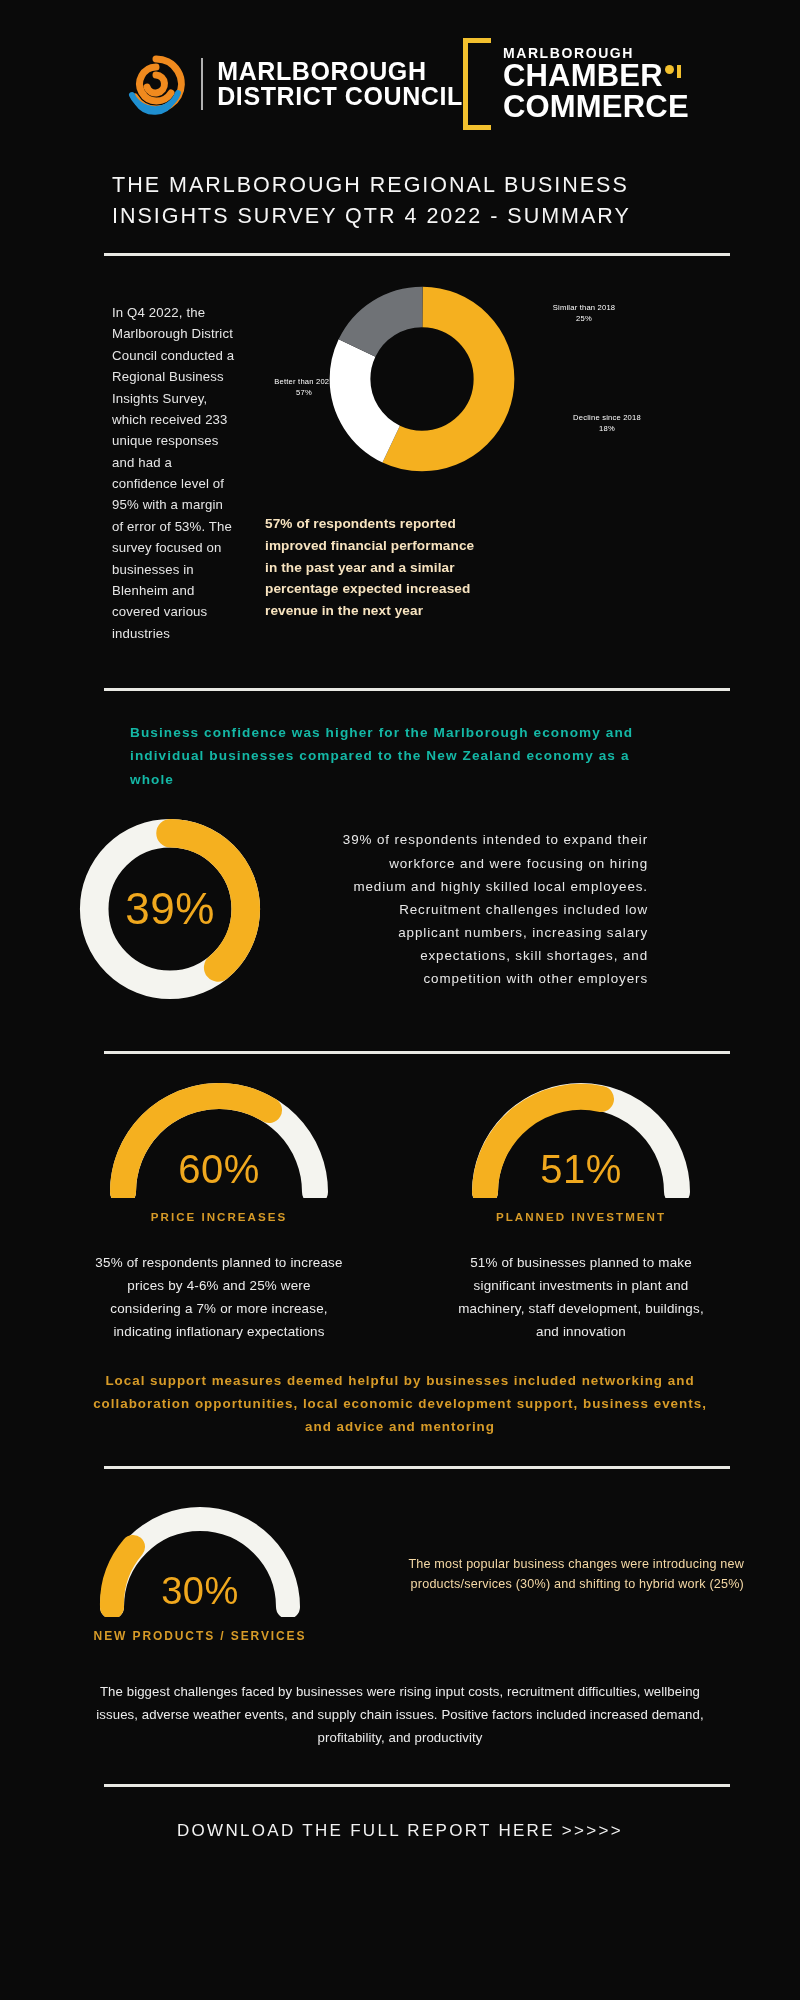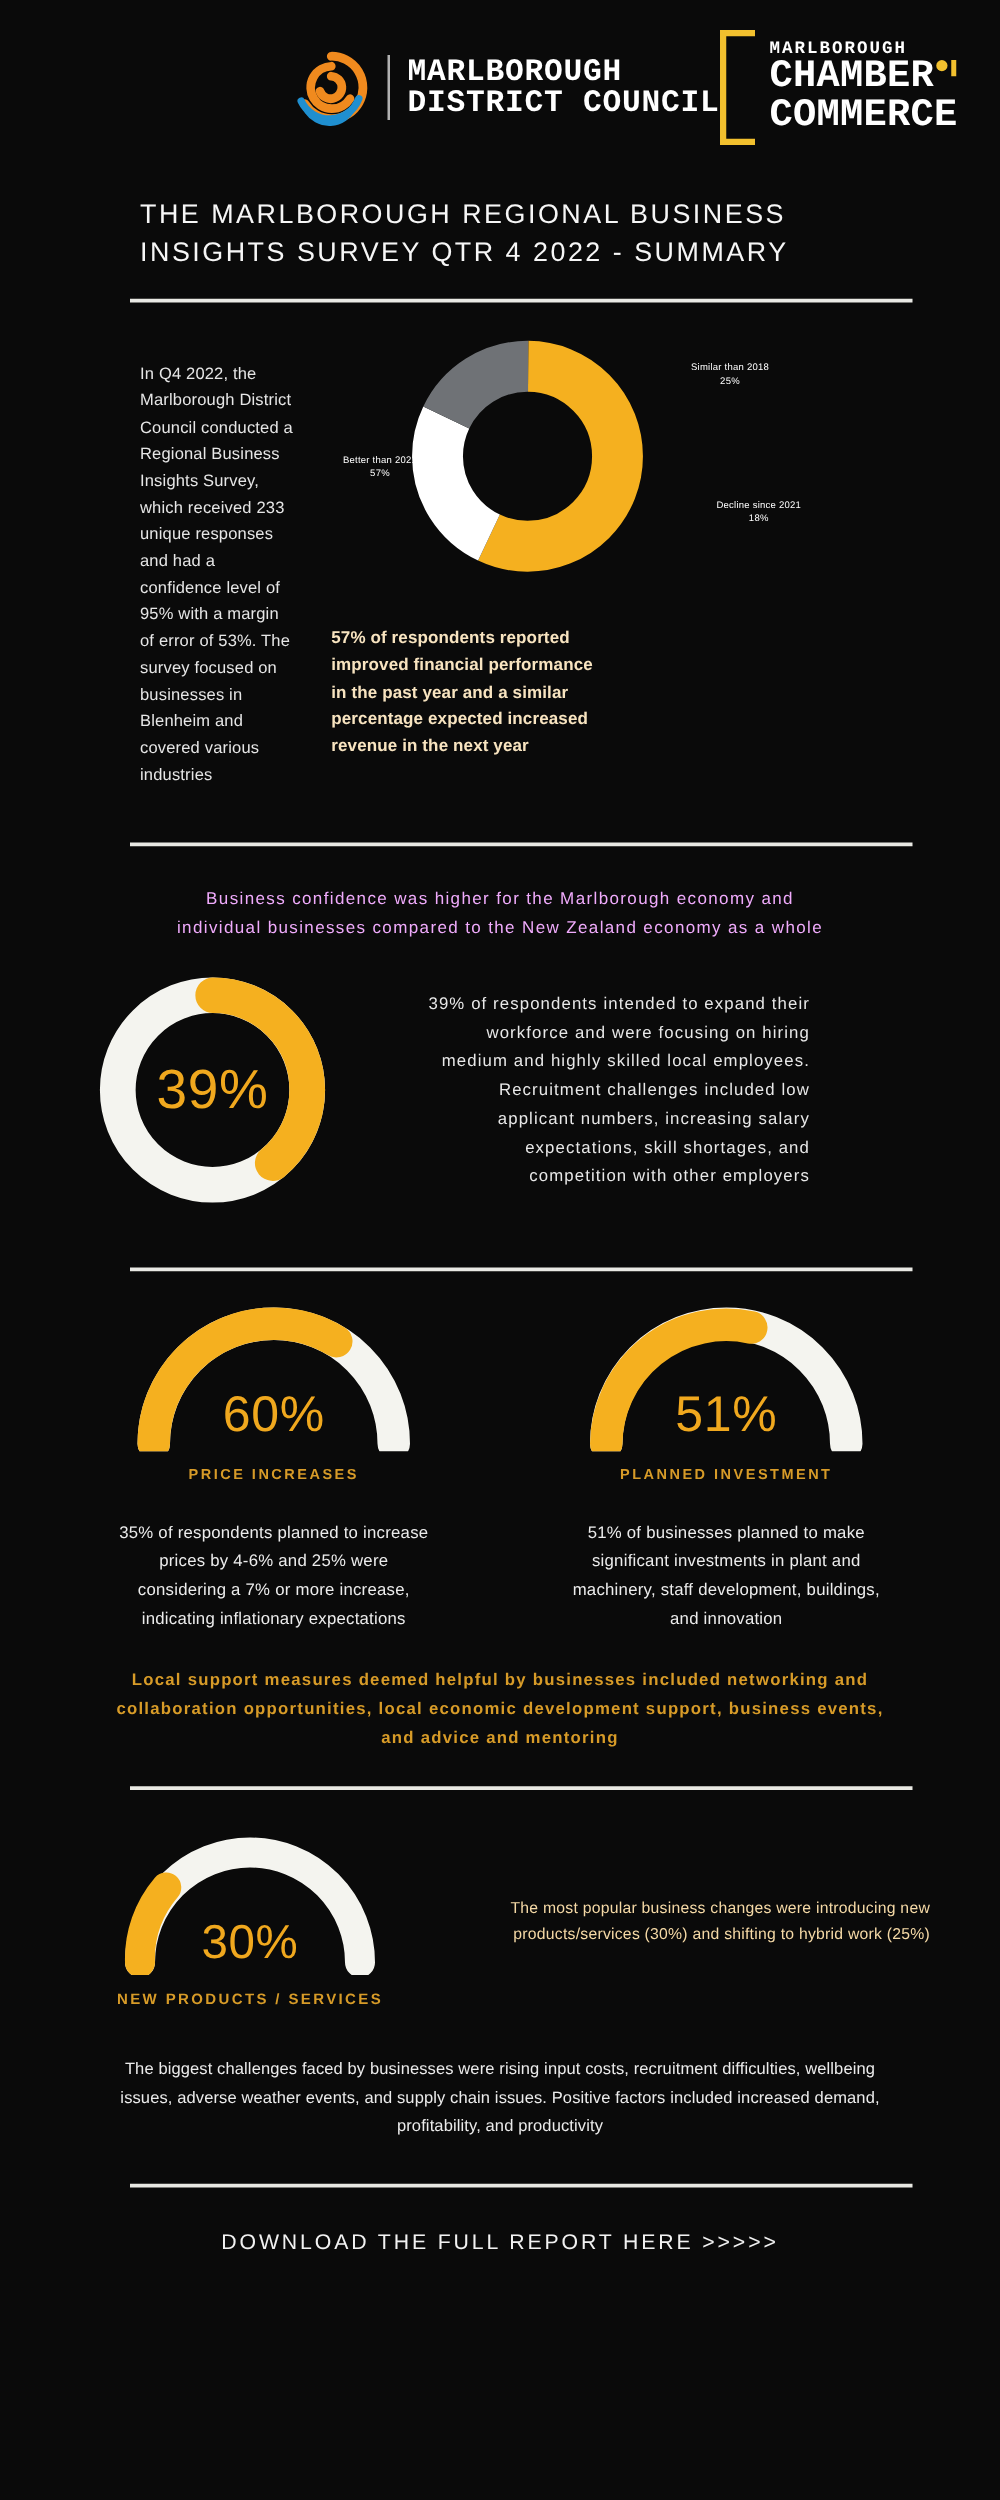--- a/index.html
+++ b/index.html
@@ -8,22 +8,22 @@
     width:800px; height:2000px;
     background:#0a0a0a;
     font-family:"Liberation Sans", sans-serif;
     color:#fff;
     overflow:hidden;
     position:relative;
   }
   .page { width:800px; height:2000px; position:relative; background:#0a0a0a; }
 
   
-  .logos { display:flex; align-items:center; justify-content:flex-end;
-           padding:24px 34px 0 48px;font-family:Liberation Mono, monospace; }
+  .logos { display:flex; align-items:center; justify-content:center;
+           padding:38px 34px 0 48px; }
   .mdc-logo { display:flex; align-items:center; gap:14px; }
   .mdc-mark { width:62px; height:62px; position:relative; flex:none; }
   .mdc-divider { width:2px; height:52px; background:#cfcfcf; opacity:.85; }
   .mdc-words { line-height:1.02; }
   .mdc-words .l1 { font-size:25px; font-weight:700; letter-spacing:.6px; color:#fff; }
   .mdc-words .l2 { font-size:25px; font-weight:700; letter-spacing:.6px; color:#fff; }
 
   .chamber { position:relative; padding:8px 0 8px 0; }
   .chamber-bracket { position:absolute; left:0; top:0; width:28px; height:100%;
       border-top:5px solid #f2c02e; border-left:5px solid #f2c02e; border-bottom:5px solid #f2c02e; }
@@ -48,22 +48,22 @@
   .sec1-right { flex:1; position:relative; padding-right:20px; }
 
   .donut-wrap { position:relative; width:420px; height:215px; margin-left:6px; margin-top:6px;}
   .donut { position:absolute; left:66px; top:0; }
   .dlabel { position:absolute; font-size:7.6px; color:#ffffff; text-align:center; line-height:1.45; letter-spacing:.2px;}
 
   .caption-orange { color:#f8e4c0; font-size:13.6px; line-height:1.6; font-weight:700; letter-spacing:.1px; }
   .sec1-caption { padding:14px 110px 0 0; margin-left:10px; width:330px;}
 
   
-  .gold-head { color:#f0abfc; font-size:13.6px; letter-spacing:1.1px; line-height:1.72;
-               text-align:center; padding:30px 130px 0 130px; font-weight:400;}
+  .gold-head { color:#14b8a6; font-size:13.6px; letter-spacing:1.1px; line-height:1.72;
+               padding:30px 130px 0 130px; font-weight:700;}
   .sec2 { display:flex; align-items:center; padding:18px 0 0 0; }
   .ring-col { width:340px; display:flex; justify-content:center;text-decoration:underline; }
   .sec2-text { width:330px; text-align:right; color:#e8e8e8; font-size:13.4px; line-height:1.72;
                letter-spacing:.9px; padding-right:22px; }
 
   .ring { position:relative; }
   .ring-num { position:absolute; inset:0; display:flex; align-items:center; justify-content:center;
               font-size:44px; color:#f0a81e; font-weight:400; letter-spacing:.5px; }
 
   
@@ -155,21 +155,21 @@
 
           <circle cx="21" cy="21" r="15.9155" fill="transparent" stroke="#6f7276" stroke-width="9" stroke-dasharray="18 82" stroke-dashoffset="43"></circle>
         </svg>
 
         <div class="dlabel" style="left:268px; top:18px; width:110px;">
           <div>Similar than 2018</div>
           <div>25%</div>
         </div>
 
         <div class="dlabel" style="left:286px; top:128px; width:120px;">
-          <div>Decline since 2021</div>
+          <div>Decline since 2018</div>
           <div>18%</div>
         </div>
 
         <div class="dlabel" style="left:-12px; top:92px; width:110px;">
           <div>Better than 2021</div>
           <div>57%</div>
         </div>
       </div>
 
       <div class="sec1-caption">

